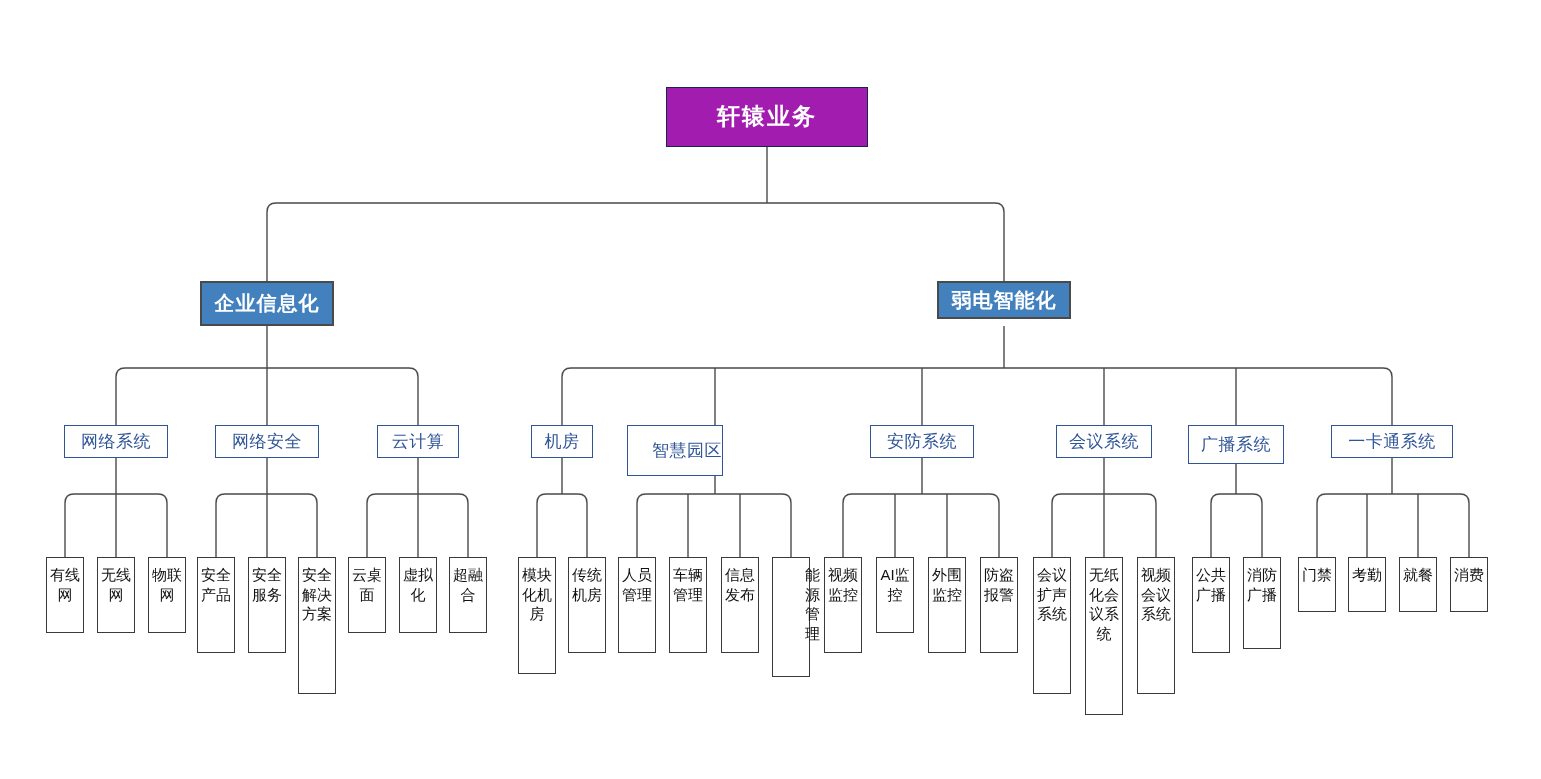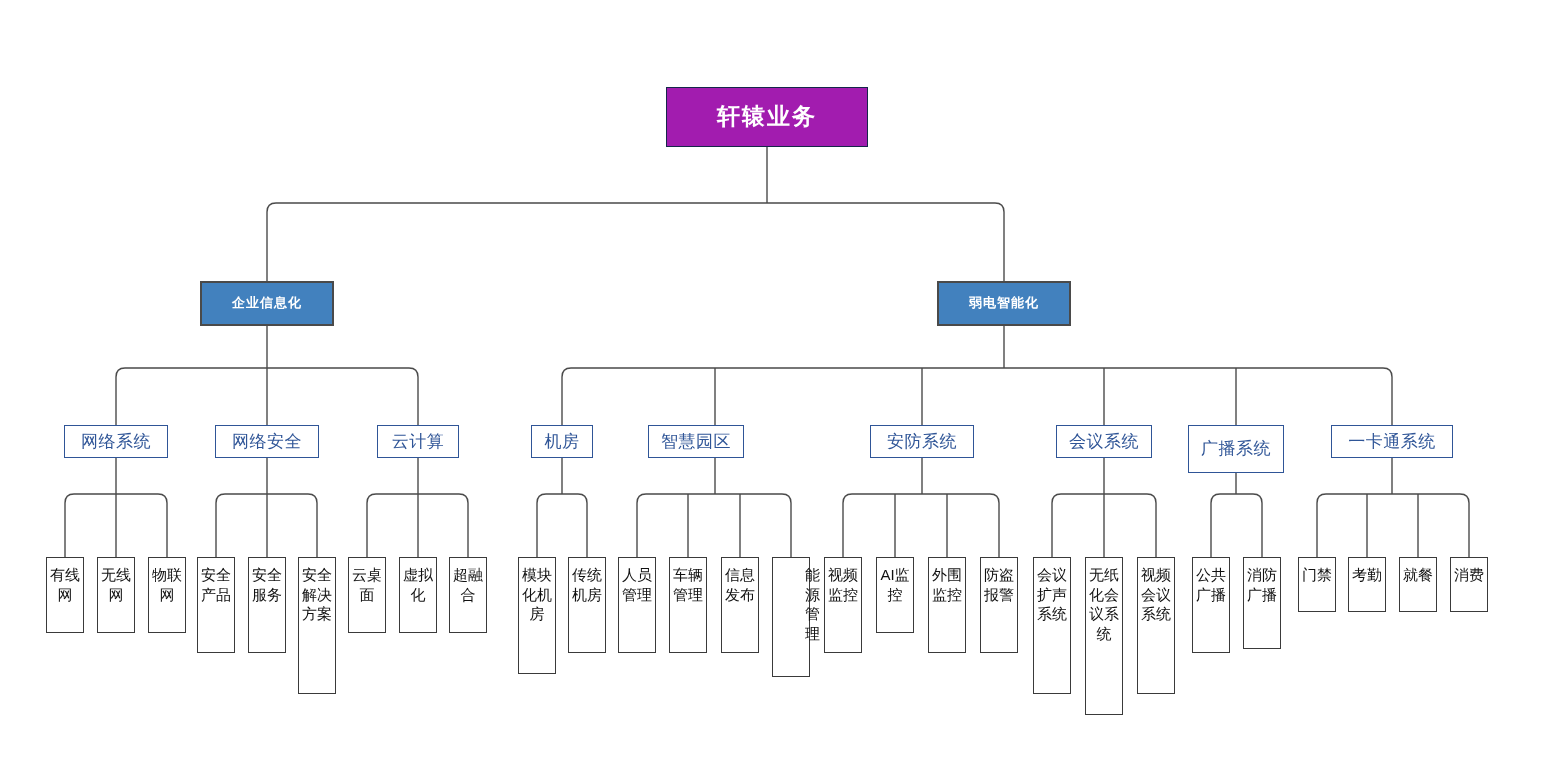--- a/index.html
+++ b/index.html
@@ -41,21 +41,21 @@
     color: #ffffff;
     font-size: 23px;
     font-weight: bold;
     letter-spacing: 2px;
   }
   
   .node.lvl2 {
     background: #4281BE;
     border: 2px solid #4a4a4a;
     color: #ffffff;
-    font-size: 13px;
+    font-size: 20px;
     font-weight: bold;
     letter-spacing: 1px;
   }
   
   .node.lvl3 {
     background: #ffffff;
     border: 1px solid #2F5597;
     color: #2F5597;
     font-size: 17px;
     letter-spacing: 0.5px;
@@ -146,45 +146,45 @@
       <path d="M 1418 494 L 1418 557" fill="none" stroke="#4A4A4A" stroke-width="1.4"></path>
       <path d="M 1469 503 L 1469 557" fill="none" stroke="#4A4A4A" stroke-width="1.4"></path>
     </svg>
   <div id="nodes-layer">
       <div class="node root" style="left: 666px; top: 87px; width: 202px; height: 60px;">
         <span>轩辕业务</span>
       </div>
       <div class="node lvl2" style="left: 200px; top: 281px; width: 134px; height: 45px;">
         <span>企业信息化</span>
       </div>
-      <div class="node lvl2" style="left: 937px; top: 281px; width: 134px; height: 45px;">
+      <div class="node lvl2" style="left: 937px; top: 281px; width: 134px; height: 38px;">
         <span>弱电智能化</span>
       </div>
       <div class="node lvl3" style="left: 64px; top: 425px; width: 104px; height: 33px;">
         <span>网络系统</span>
       </div>
       <div class="node lvl3" style="left: 215px; top: 425px; width: 104px; height: 33px;">
         <span>网络安全</span>
       </div>
       <div class="node lvl3" style="left: 377px; top: 425px; width: 82px; height: 33px;">
         <span>云计算</span>
       </div>
       <div class="node lvl3" style="left: 531px; top: 425px; width: 62px; height: 33px;">
         <span>机房</span>
       </div>
-      <div class="node lvl3" style="left: 648px; top: 425px; width: 96px; height: 33px;">
+      <div class="node lvl3" style="left: 627px; top: 425px; width: 96px; height: 51px; justify-content: flex-end;">
         <span>智慧园区</span>
       </div>
       <div class="node lvl3" style="left: 870px; top: 425px; width: 104px; height: 33px;">
         <span>安防系统</span>
       </div>
       <div class="node lvl3" style="left: 1056px; top: 425px; width: 96px; height: 33px;">
         <span>会议系统</span>
       </div>
-      <div class="node lvl3" style="left: 1188px; top: 425px; width: 96px; height: 48px;">
+      <div class="node lvl3" style="left: 1188px; top: 425px; width: 96px; height: 39px;">
         <span>广播系统</span>
       </div>
       <div class="node lvl3" style="left: 1331px; top: 425px; width: 122px; height: 33px;">
         <span>一卡通系统</span>
       </div>
       <div class="node leaf" style="left: 46px; top: 557px; width: 38px; height: 76px;">
         <span class="leaf-text">有线网</span>
       </div>
       <div class="node leaf" style="left: 97px; top: 557px; width: 38px; height: 76px;">
         <span class="leaf-text">无线网</span>

